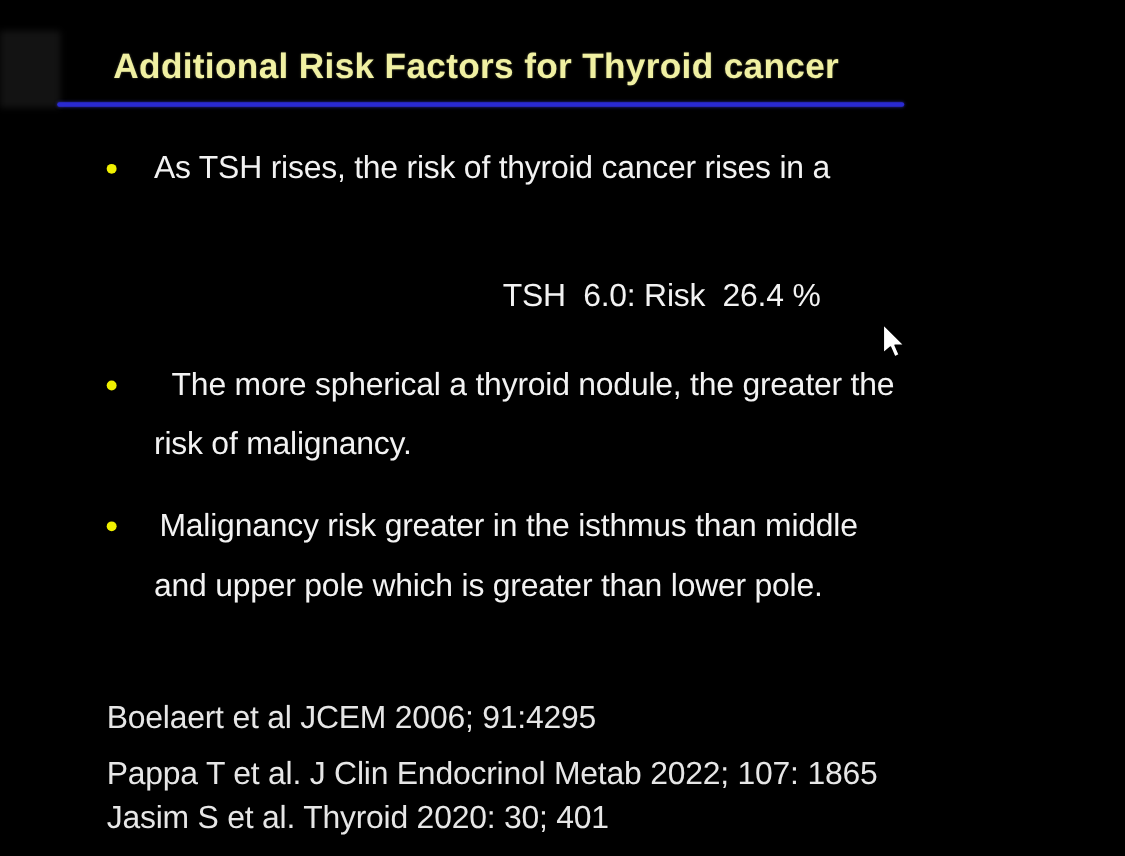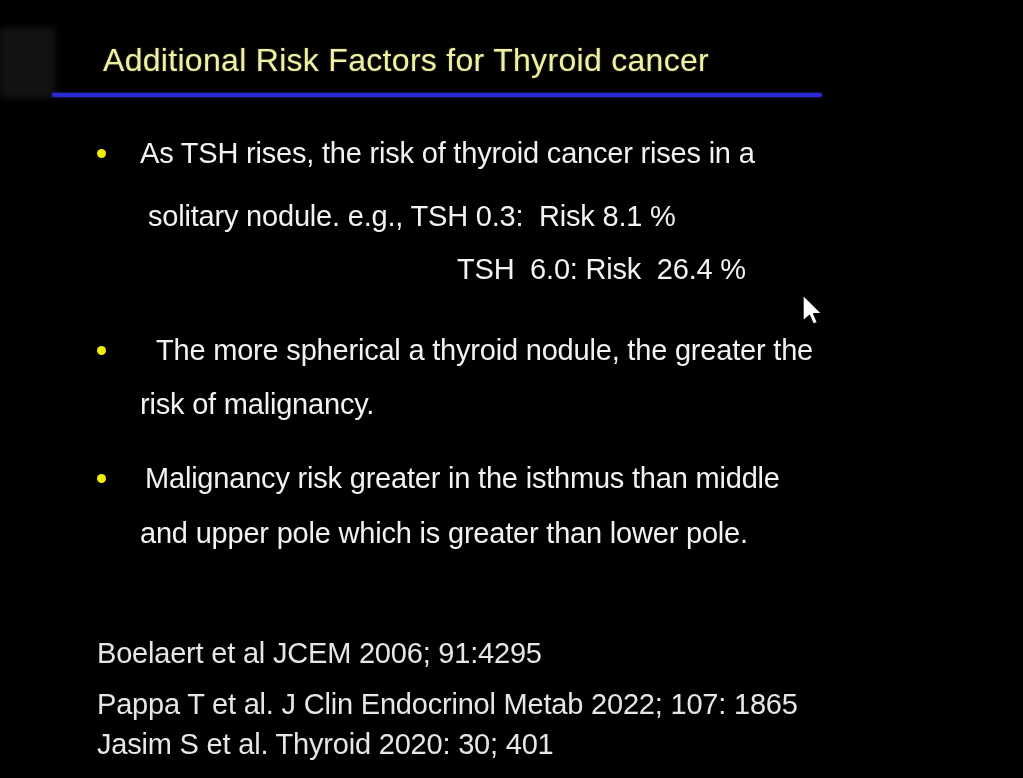--- a/index.html
+++ b/index.html
@@ -17,21 +17,21 @@
     background:var(--background);
     overflow:hidden;
     font-family:"Liberation Sans", sans-serif;
   }
   .corner-shade{
     position:absolute;left:0;top:28px;width:55px;height:70px;
     background:#131313;filter:blur(3px);
   }
   .title{
     position:absolute;left:103px;top:42px;margin:0;
-    font-size:32px;font-weight:normal;letter-spacing:0.3px;
+    font-size:32px;font-weight:bold;letter-spacing:0.3px;
     color:var(--title);
     white-space:pre;
     text-shadow:0 0 2px rgba(240,240,160,.35);
   }
   .rule{
     position:absolute;left:52px;top:93px;width:770px;height:4px;
     background:var(--rule);border-radius:2px;
     box-shadow:0 0 3px rgba(60,60,230,.8);
   }
   .dot{
@@ -71,21 +71,20 @@
 
 <div class="slide">
 
   <div class="corner-shade"></div>
 
   <h1 class="title">Additional Risk Factors for Thyroid cancer</h1>
   <div class="rule"></div>
 
   <span class="dot dot1"></span>
   <span class="line b1l1">As TSH rises, the risk of thyroid cancer rises in a</span>
-  <span class="line b1l2">solitary nodule. e.g., TSH 0.3:  Risk 8.1 %</span>
   <span class="line b1l3">TSH  6.0: Risk  26.4 %</span>
 
   <span class="dot dot2"></span>
   <span class="line b2l1">The more spherical a thyroid nodule, the greater the</span>
   <span class="line b2l2">risk of malignancy.</span>
 
   <span class="dot dot3"></span>
   <span class="line b3l1">Malignancy risk greater in the isthmus than middle</span>
   <span class="line b3l2">and upper pole which is greater than lower pole.</span>
 

